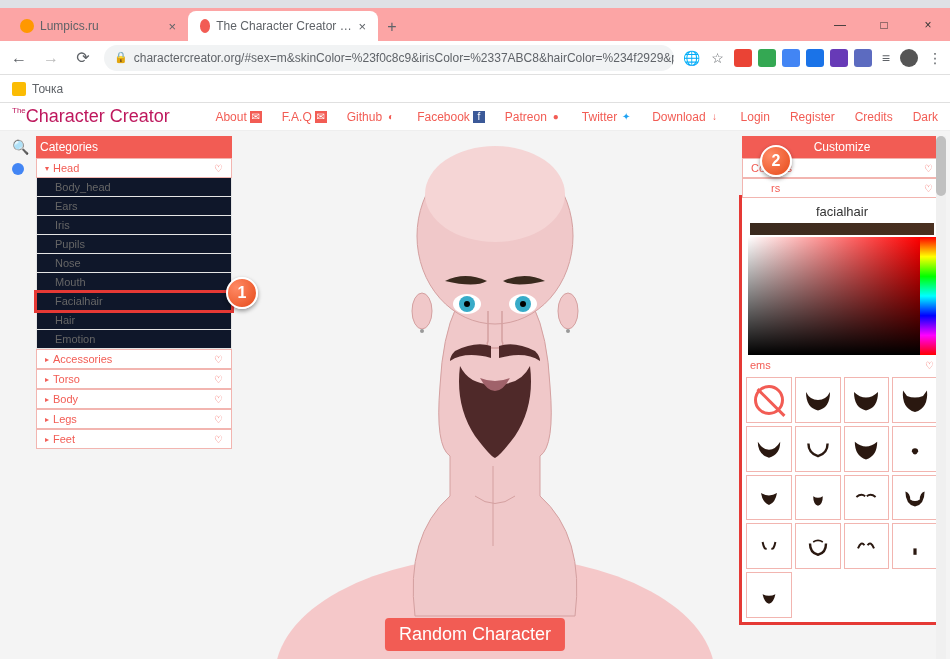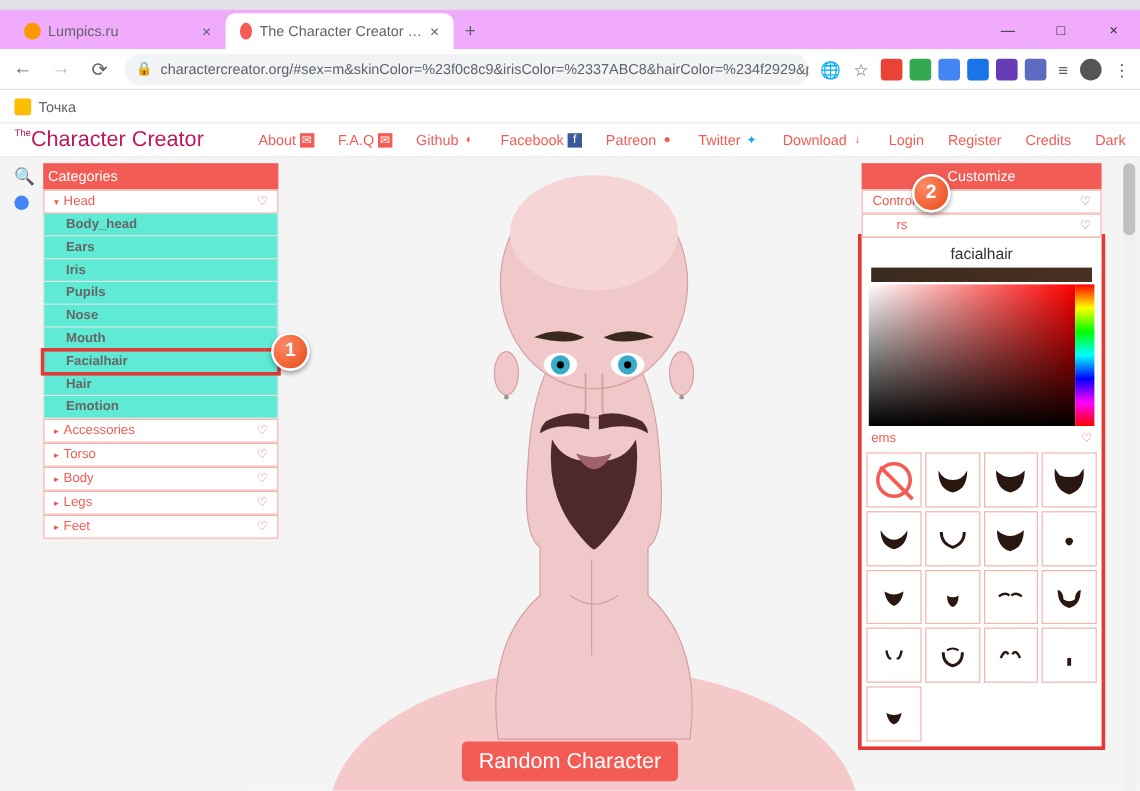--- a/index.html
+++ b/index.html
@@ -1,19 +1,19 @@
 <!DOCTYPE html>
 <html><head>
 <meta charset="utf-8">
 <style>
   * { box-sizing: border-box; margin: 0; padding: 0; font-family: Arial, sans-serif; }
   body { width: 950px; height: 659px; background: #fff; overflow: hidden; position: relative; }
   
   .titlebar { height: 8px; background: #dfe1e5; }
-  .tabbar { height: 33px; background: #f0abfc; display: flex; align-items: flex-end; padding-left: 8px; gap: 0; }
+  .tabbar { height: 33px; background: #fca5a5; display: flex; align-items: flex-end; padding-left: 8px; gap: 0; }
   .tab { height: 30px; padding: 0 12px; display: flex; align-items: center; border-radius: 8px 8px 0 0; font-size: 12px; color: #5f6368; gap: 6px; min-width: 180px; max-width: 190px; }
   .tab.active { background: #fff; }
   .tab-icon { width: 14px; height: 14px; border-radius: 50%; }
   .tab-close { margin-left: auto; font-size: 13px; color: #5f6368; cursor: pointer; }
   .newtab { width: 28px; height: 28px; display: flex; align-items: center; justify-content: center; font-size: 16px; color: #5f6368; }
   .winctrls { margin-left: auto; display: flex; height: 32px; }
   .winbtn { width: 44px; display:flex;align-items:center;justify-content:center;font-size:12px;color:#333; }
 
   .toolbar { height: 34px; background: #fff; border-bottom: 1px solid #e0e0e0; display: flex; align-items: center; padding: 0 8px; gap: 10px; }
   .navbtn { width: 22px; height: 22px; display:flex;align-items:center;justify-content:center;color:#5f6368;font-size:16px; }
@@ -35,28 +35,28 @@
   .ico { width:12px;height:12px;display:inline-flex;align-items:center;justify-content:center;font-size:10px; }
 
   .searchcol { position:absolute; left:12px; top:36px; width:22px; }
   .searchcol div { margin-bottom:8px; }
 
   .sidebar { position: absolute; left: 36px; top: 33px; width: 196px; }
   .panelhead { background: #f25c54; color: #fff; text-align: left; font-size: 12px; padding: 4px; }
   .catgroup { background: #fff; border: 1px solid #f2b5b0; color: #f25c54; font-size: 11px; padding: 3px 8px; display:flex;align-items:center;gap:4px; cursor:pointer; }
   .catgroup .chev { font-size: 8px; }
   .catgroup .heart { margin-left:auto; font-size:10px;color:#f25c54; }
-  .catitem { background: #5eead4; border: 1px solid #e5e5e5; border-top:none; color: #666; font-size: 11px; padding: 3px 18px; cursor:pointer;font-weight:bold; }
+  .catitem { background: #0f172a; border: 1px solid #e5e5e5; border-top:none; color: #666; font-size: 11px; padding: 3px 18px; cursor:pointer; }
   .catitem.sel { outline: 3px solid #e53935; outline-offset:-1px; position:relative; z-index:2; }
   
   .callout { position:absolute; width:32px;height:32px;border-radius:50%;background:radial-gradient(circle at 30% 30%, #ff8a65, #e64a19); border:2px solid #fff; box-shadow:0 2px 4px rgba(0,0,0,0.4); display:flex;align-items:center;justify-content:center;color:#fff;font-weight:bold;font-size:16px; z-index:20; }
 
   .canvas { position:absolute; left:240px; top:33px; right:200px; bottom:0; display:flex;justify-content:center; overflow:hidden; }
 
-  .rightpanel { position: absolute; right: 32px; top: 33px; width: 200px; }
+  .rightpanel { position: absolute; right: 8px; top: 33px; width: 200px; }
   .rhead { background:#f25c54; color:#fff;text-align:center;font-size:12px;padding:4px; }
   .rrow { background:#fff;border:1px solid #f2b5b0;color:#f25c54;font-size:11px;padding:3px 8px; display:flex;align-items:center; }
   .rrow .heart { margin-left:auto;font-size:10px; }
   
   .colorbox { outline:3px solid #e53935; background:#fff; padding:4px; margin-top:0px; }
   .fh-label { text-align:center;font-size:13px;color:#333;padding:2px; }
   .swatch { height:12px; margin:2px 4px; background:linear-gradient(to right, #3a2a1e, #4a3020); }
   .picker { height:118px; display:flex; margin:2px; }
   .sv { flex:1; background: linear-gradient(to bottom, rgba(0,0,0,0) 0%, #000 100%), linear-gradient(to right, #fff 0%, #ff0000 100%); }
   .hue { width:16px; background: linear-gradient(to bottom, #f00, #ff0, #0f0, #0ff, #00f, #f0f, #f00); }

